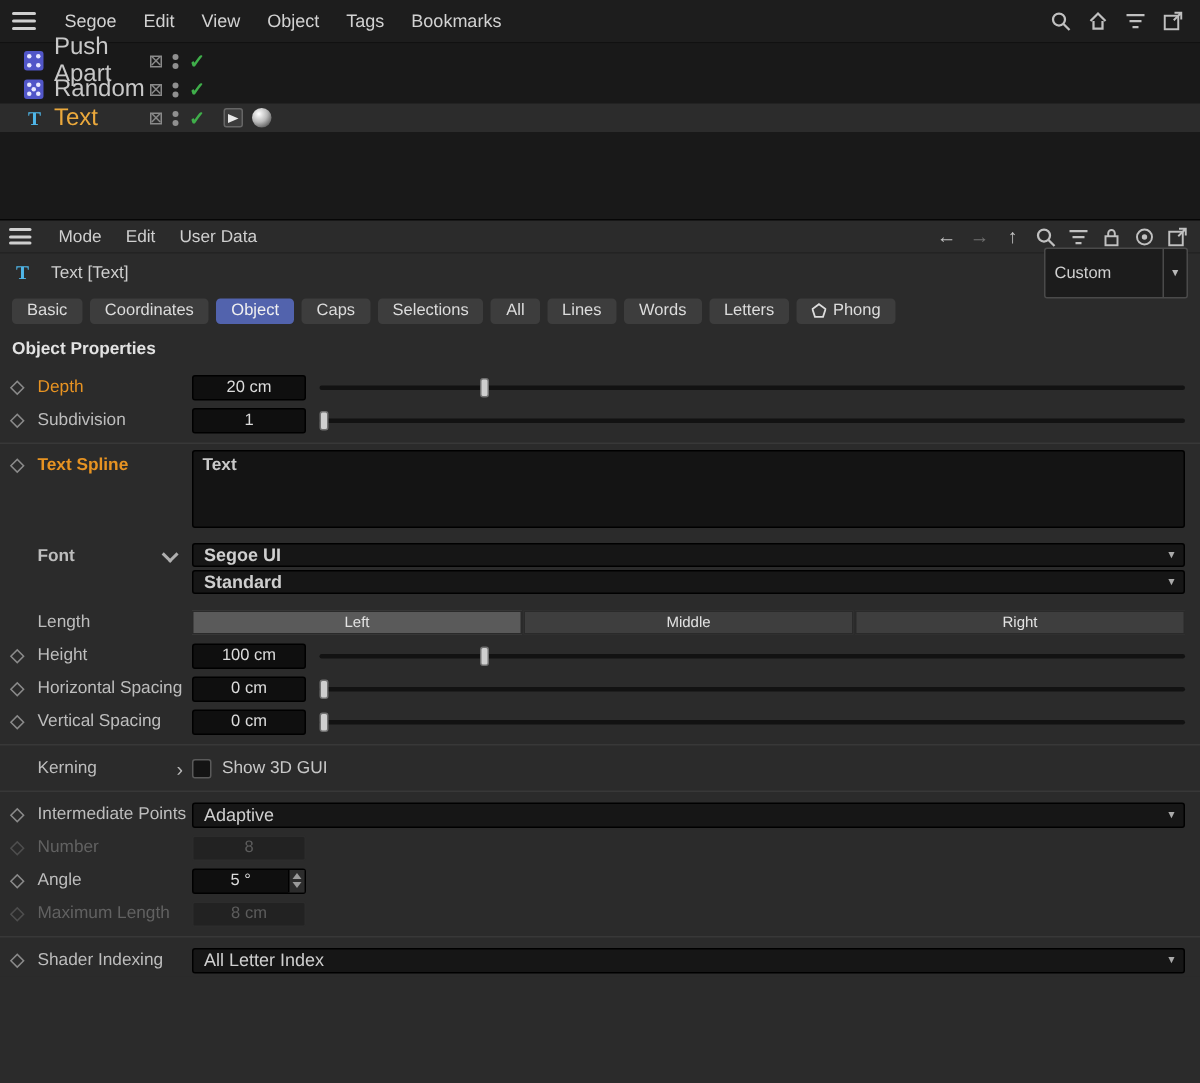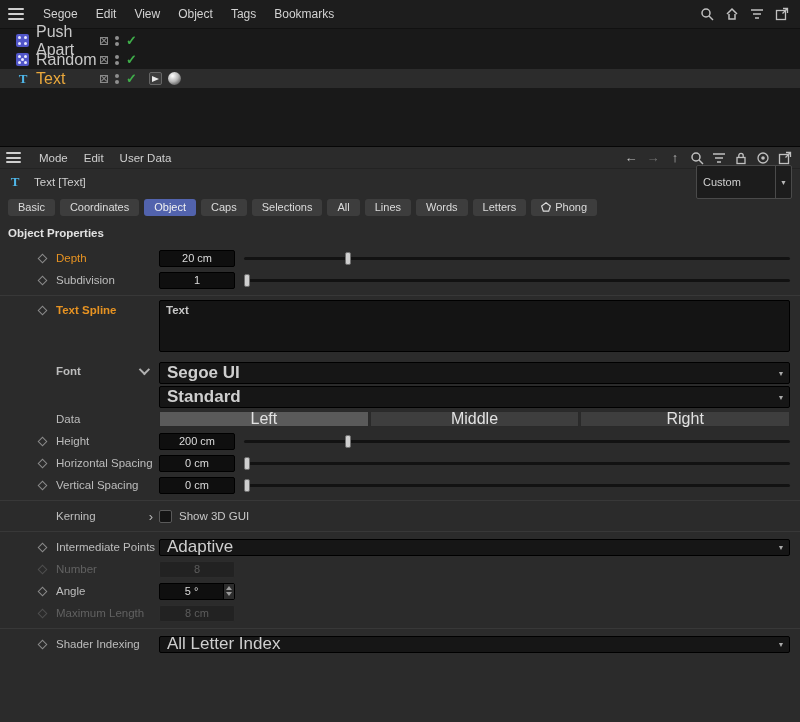--- a/index.html
+++ b/index.html
@@ -55,21 +55,21 @@
   .preset .dd-btn { width:16px; height:100%; border-left:1px solid #4a4a4a; display:flex; align-items:center; justify-content:center; font-size:7px; color:#b8b8b8; }
 
   .tabs { display:flex; align-items:center; gap:5px; height:24px; padding:0 8px; }
   .tab { height:17px; display:flex; align-items:center; gap:4px; padding:0 10px; background:#3d3d3d; border-radius:3px; font-size:11px; color:#dcdcdc; cursor:default; }
   .tab.active { background:#5263ad; color:#f0f0f0; }
   .pent svg { display:block; }
 
   .section-title { padding:8px 8px 4px 8px; font-weight:bold; font-size:11.5px; color:#e2e2e2; }
 
   .rows { padding-top:4px; }
-  .row { display:flex; align-items:center; min-height:22px; padding-right:10px;margin-left:31px; }
+  .row { display:flex; align-items:center; min-height:22px; padding-right:10px; }
   .row.top { align-items:flex-start;font-weight:bold; }
   .lab-col { flex:0 0 128px; display:flex; align-items:center; padding-left:8px; }
   .row.top .lab-col { padding-top:4px; }
   .diamond { width:7px; height:7px; border:1px solid #8a8a8a; transform:rotate(45deg); margin-right:10px; flex:0 0 auto; }
   .diamond.dim { border-color:#4e4e4e; }
   .no-d { width:17px; flex:0 0 auto; }
   .plabel { font-size:11.5px; color:#bdbdbd; white-space:nowrap; }
   .plabel.mod { color:#e79322; }
   .plabel.dim { color:#616161; }
   .val { flex:1; display:flex; align-items:center; min-width:0; }
@@ -84,27 +84,27 @@
   .spinner b.dnt { border-top:4px solid #9a9a9a; }
 
   .slider { flex:1; position:relative; height:17px; margin-left:9px; }
   .track { position:absolute; left:0; right:0; top:7px; height:3px; background:#121212; border-radius:2px; overflow:hidden; }
   .fill { height:100%; background:#5f6fae; }
   .handle { position:absolute; top:2px; width:6px; height:13px; background:#cfcfcf; border:1px solid #707070; border-radius:2px; }
 
   .ta { flex:1; height:52px; background:#141414; border:1px solid #000; border-radius:2px; padding:3px 6px; font-size:11.5px; color:#c8c8c8; }
 
   .ddbar { flex:1; height:17px; background:#161616; border:1px solid #000; border-radius:2px; display:flex; align-items:center; }
-  .ddbar .dd-text { flex:1; padding:0 7px; font-size:17px; color:#cfcfcf; white-space:nowrap; overflow:hidden; }
+  .ddbar .dd-text { flex:1; padding:0 7px; font-size:12px; color:#cfcfcf; white-space:nowrap; overflow:hidden; }
   .ddbar .dd-arr { width:16px; text-align:center; font-size:7px; color:#aaa; }
   .font-col { flex:1; display:flex; flex-direction:column; gap:2px; }
   .font-chevron { margin-left:auto; margin-right:12px; width:8px; height:8px; border-right:2px solid #b0b0b0; border-bottom:2px solid #b0b0b0; transform:rotate(45deg) translateY(-2px); }
 
   .seg { flex:1; display:flex; gap:1px; height:16px; }
-  .seg-btn { flex:1; display:flex; align-items:center; justify-content:center; background:#3e3e3e; font-size:16px; color:#e2e2e2; border:1px solid #2a2a2a; }
+  .seg-btn { flex:1; display:flex; align-items:center; justify-content:center; background:#3e3e3e; font-size:10px; color:#e2e2e2; border:1px solid #2a2a2a; }
   .seg-btn.sel { background:#5a5a5a; }
 
   .expander { margin-left:auto; margin-right:6px; color:#b8b8b8; font-size:13px; line-height:1; }
   .chk { width:13px; height:13px; background:#141414; border:1px solid #5a5a5a; border-radius:2px; margin-right:7px; flex:0 0 auto; }
   .chk-label { font-size:11.5px; color:#c8c8c8; }
 
   .sep { height:1px; background:#383838; margin:4px 0; }
 </style>
 </head>
 <body>
@@ -350,38 +350,38 @@
               <span class="dd-text">Standard</span>
               <span class="dd-arr">▼</span>
             </span>
           </div>
         </div>
       </div>
 
       <div class="row">
         <div class="lab-col">
           <span class="no-d"></span>
-          <span class="plabel">Data</span>
+          <span class="plabel">Length</span>
         </div>
         <div class="val">
           <span class="seg">
             <span class="seg-btn sel">Left</span>
             <span class="seg-btn">Middle</span>
             <span class="seg-btn">Right</span>
           </span>
         </div>
       </div>
 
       <div class="row">
         <div class="lab-col">
           <span class="diamond"></span>
           <span class="plabel">Height</span>
         </div>
         <div class="val">
-          <span class="field">200 cm</span>
+          <span class="field">100 cm</span>
           <span class="slider">
             <span class="track"><span class="fill" style="width:19%"></span></span>
             <span class="handle" style="left:calc(19% - 3px)"></span>
           </span>
         </div>
       </div>
 
       <div class="row">
         <div class="lab-col">
           <span class="diamond"></span>

